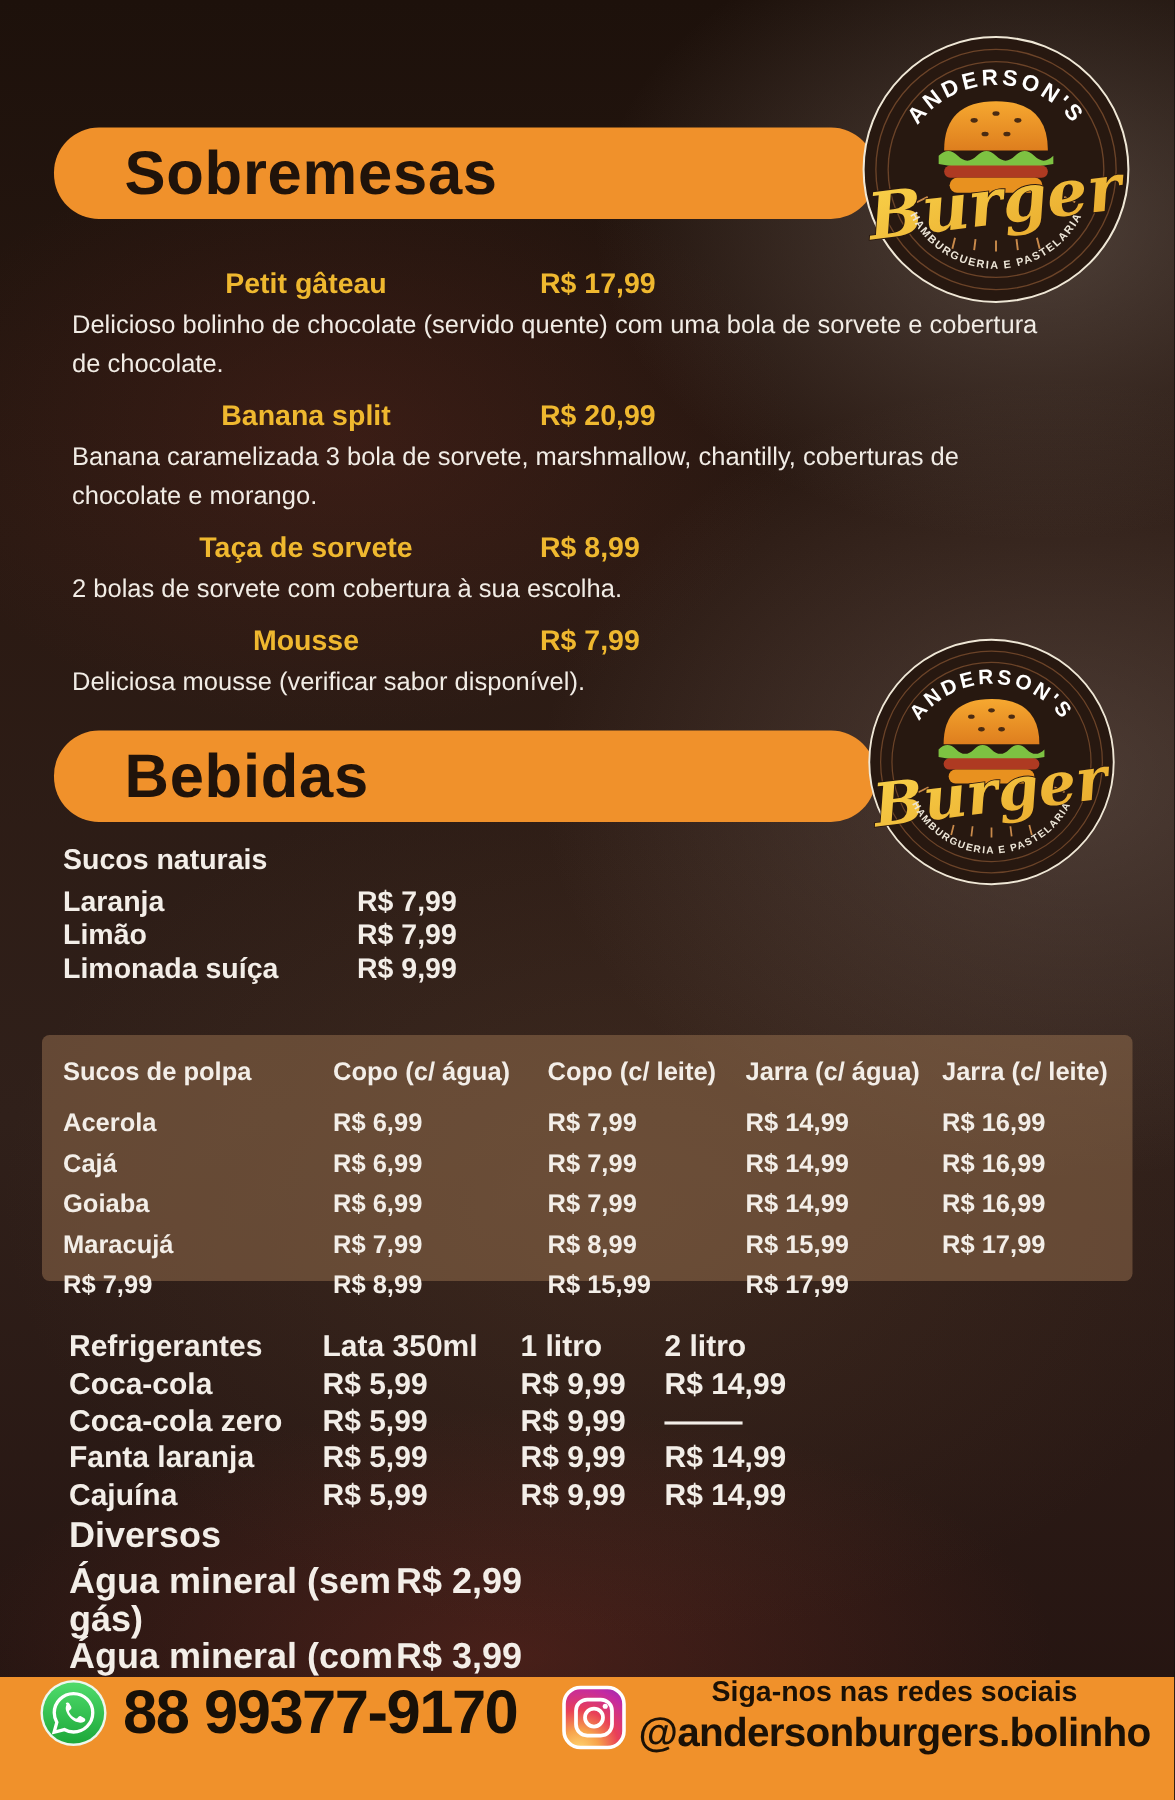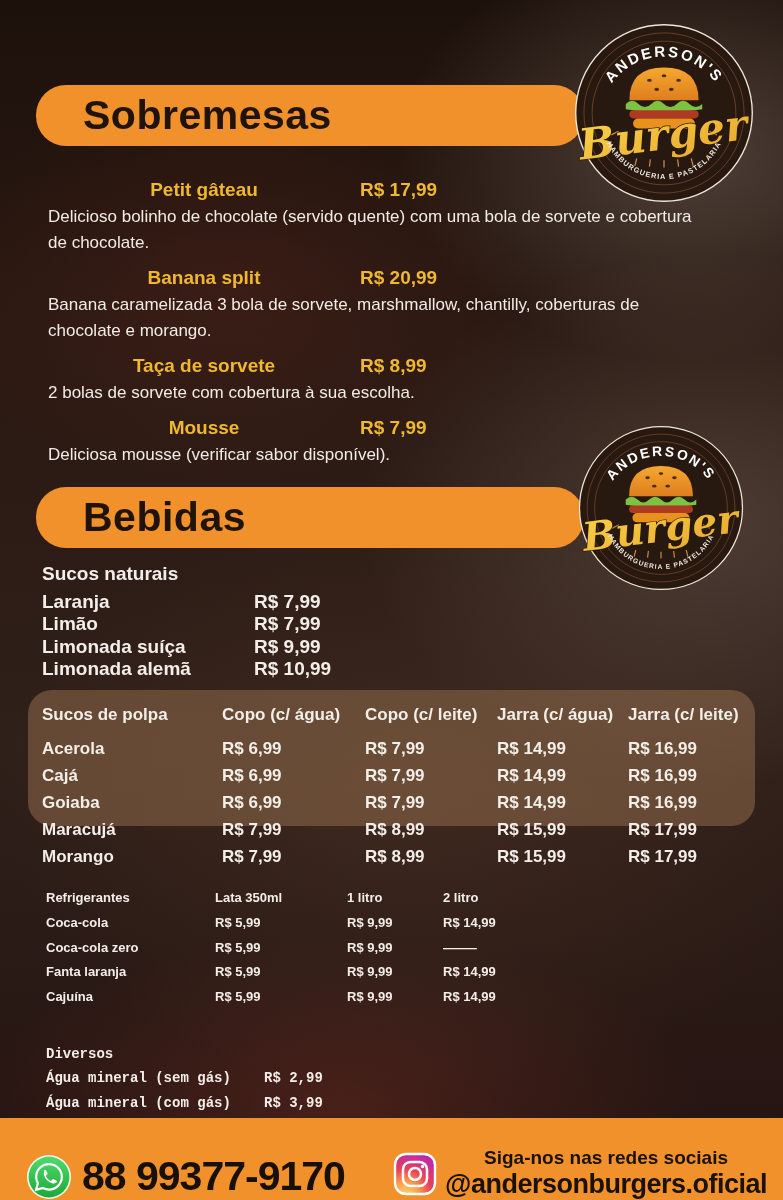--- a/index.html
+++ b/index.html
@@ -31,47 +31,47 @@
   
   #desserts{position:absolute; left:48px; top:178px; width:670px;}
   .dessert{margin-bottom:10px;}
   .dessert-head{display:flex; font-size:19px; font-weight:bold; color:#EFB82F; height:24px; align-items:center;}
   .dessert-name{width:312px;text-align:center;}
   .dessert-desc{margin-top:2px; font-size:17px; line-height:26px; color:#F1ECE5; max-width:648px;}
 
   
   #sucos-naturais{position:absolute; left:42px; top:563px; width:420px; color:#F3EEE8; font-size:19px; font-weight:bold;}
   #sucos-naturais .list-heading{margin-bottom:6px;}
-  .juice-row{display:grid; grid-template-columns:196px auto; line-height:22.4px;gap:16px;}
+  .juice-row{display:grid; grid-template-columns:196px auto; line-height:22.4px;}
 
   
   #polpa-panel{
-    position:absolute; left:28px; top:690px; width:727px; height:136px;
-    background:rgba(150,111,78,0.52); border-radius:24px;
+    position:absolute; left:28px; top:690px; width:727px; height:164px;
+    background:rgba(150,111,78,0.52); border-radius:5px;
     color:#F3EEE8; font-size:17px; font-weight:bold;
   }
   .polpa-grid{padding:15px 0 0 14px;}
   .polpa-row{display:grid; grid-template-columns:180px 143px 132px 131px auto; line-height:27px;}
   .polpa-header{line-height:20px; margin-bottom:10px;}
 
   
-  #refrigerantes{position:absolute; left:46px; top:886px; width:560px; color:#F3EEE8; font-size:13px; font-weight:bold;}
+  #refrigerantes{position:absolute; left:46px; top:886px; width:560px; color:#F3EEE8; font-size:20px; font-weight:bold;}
   .refri-row{display:grid; grid-template-columns:169px 132px 96px auto; line-height:24.4px;}
   .refri-header{margin-bottom:1px;}
   .price-dash{display:inline-block; transform:scaleX(2.6); transform-origin:left center;}
 
   
-  #diversos{position:absolute; left:46px; top:1046px; width:420px; color:#F3EEE8; font-size:14px; font-weight:bold;font-family:Liberation Mono, monospace;}
+  #diversos{position:absolute; left:46px; top:1010px; width:420px; color:#F3EEE8; font-size:24px; font-weight:bold;}
   #diversos .list-heading{margin-bottom:4px;}
   .diversos-row{display:grid; grid-template-columns:218px auto; line-height:25px;}
 
   
   #footer{
     position:absolute; left:0; top:1118px; width:783px; height:82px;
-    background:#F0912B; display:flex; align-items:flex-end;gap:28px;
+    background:#F0912B; display:flex; align-items:flex-start;gap:28px;
   }
   .wa-group{display:flex; align-items:center; margin-left:26px;}
   .phone-number{font-size:41px; font-weight:bold; color:#181007; letter-spacing:-1px; margin-left:10px;}
   .ig-group{margin-left:auto; margin-right:16px; display:flex; align-items:center;}
   .social-text{display:flex; flex-direction:column; align-items:center; margin-left:8px; color:#1b1106;}
   .social-heading{font-size:19px; font-weight:bold;}
   .social-handle{font-size:27px; font-weight:bold; letter-spacing:-0.5px;}
 </style>
 </head>
 <body>
@@ -190,24 +190,20 @@
       <span>R$ 7,99</span>
     </div>
     <div class="juice-row">
       <span>Limão</span>
       <span>R$ 7,99</span>
     </div>
     <div class="juice-row">
       <span>Limonada suíça</span>
       <span>R$ 9,99</span>
     </div>
-    <div class="juice-row">
-      <span>Limonada alemã</span>
-      <span>R$ 10,99</span>
-    </div>
   </div>
 
   <div id="polpa-panel">
     <div class="polpa-grid">
       <div class="polpa-row polpa-header">
         <span>Sucos de polpa</span>
         <span>Copo (c/ água)</span>
         <span>Copo (c/ leite)</span>
         <span>Jarra (c/ água)</span>
         <span>Jarra (c/ leite)</span>
@@ -234,21 +230,20 @@
         <span>R$ 16,99</span>
       </div>
       <div class="polpa-row">
         <span>Maracujá</span>
         <span>R$ 7,99</span>
         <span>R$ 8,99</span>
         <span>R$ 15,99</span>
         <span>R$ 17,99</span>
       </div>
       <div class="polpa-row">
-        <span>Morango</span>
         <span>R$ 7,99</span>
         <span>R$ 8,99</span>
         <span>R$ 15,99</span>
         <span>R$ 17,99</span>
       </div>
     </div>
   </div>
 
   <div id="refrigerantes">
     <div class="refri-row refri-header">
@@ -322,18 +317,18 @@
             <stop offset="1" stop-color="#7B2FBE"></stop>
           </radialGradient>
         </defs>
         <rect x="2" y="2" width="40" height="40" rx="11" fill="url(#igGrad)" stroke="#FFFFFF" stroke-width="2.4"></rect>
         <rect x="10" y="10" width="24" height="24" rx="7.5" fill="none" stroke="#FFFFFF" stroke-width="2.5"></rect>
         <circle cx="22" cy="22" r="6" fill="none" stroke="#FFFFFF" stroke-width="2.5"></circle>
         <circle cx="29.5" cy="14.5" r="1.7" fill="#FFFFFF"></circle>
       </svg>
       <div class="social-text">
         <span class="social-heading">Siga-nos nas redes sociais</span>
-        <span class="social-handle">@andersonburgers.oficial</span>
+        <span class="social-handle">@andersonburgers.bolinho</span>
       </div>
     </div>
   </div>
 
 </div>
 
 </body></html>

